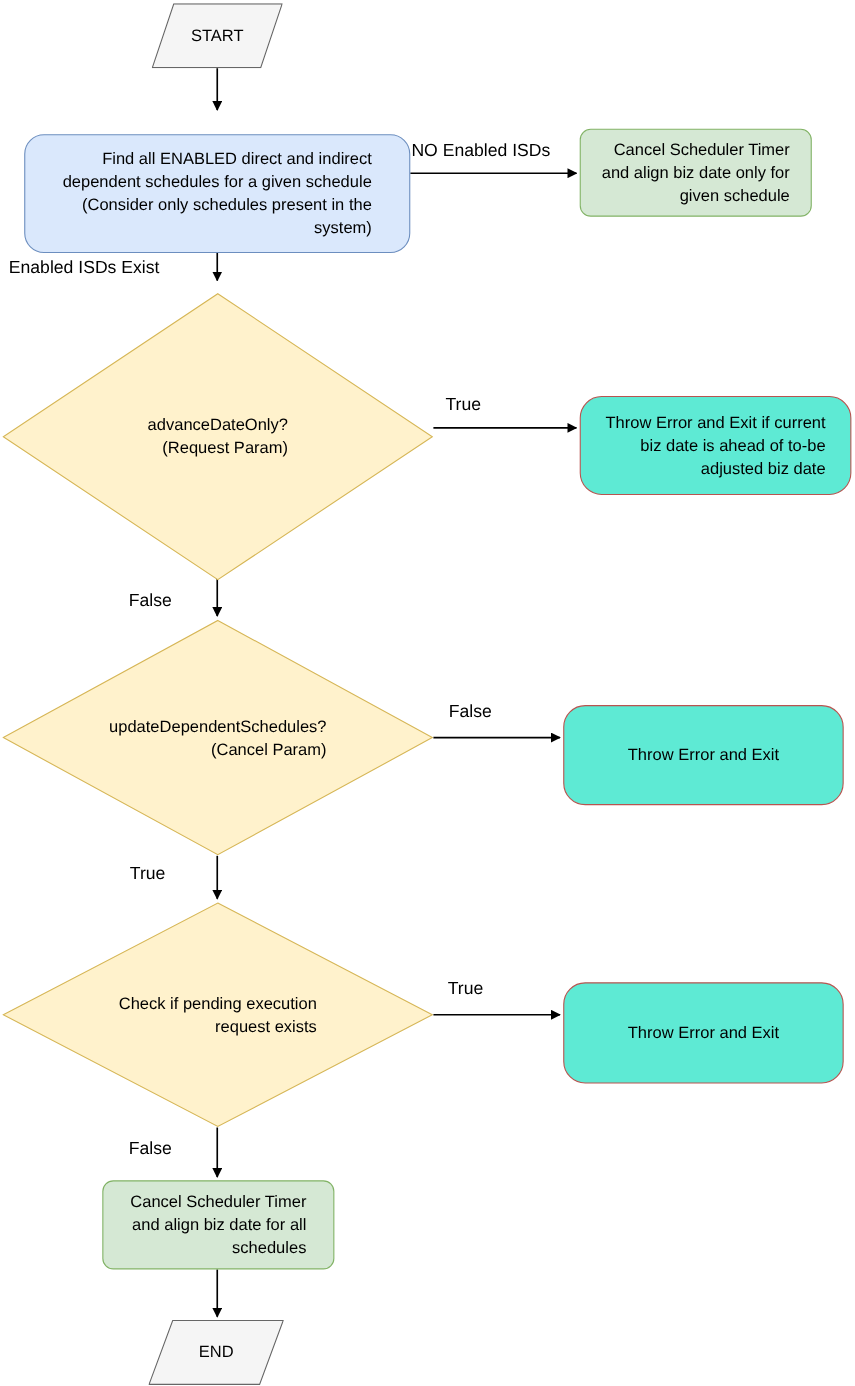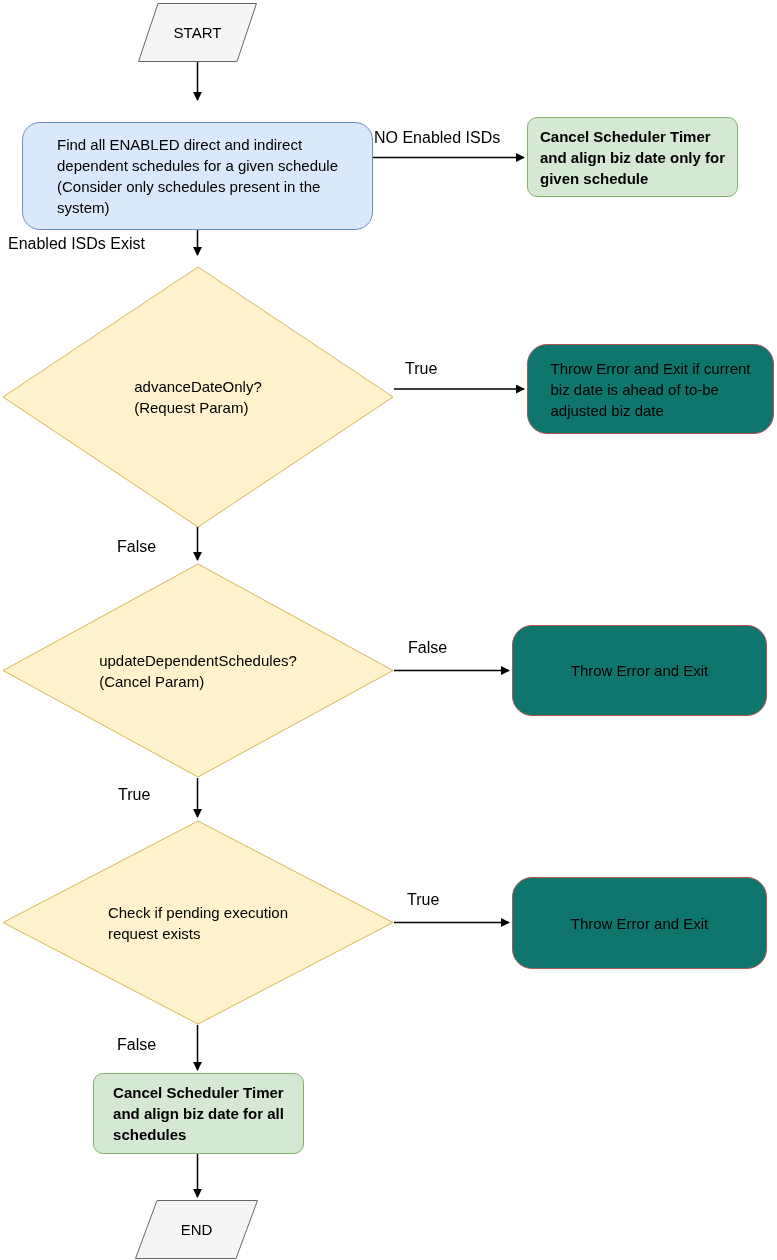--- a/index.html
+++ b/index.html
@@ -9,34 +9,34 @@
     background:#ffffff;
     font-family:"Liberation Sans", sans-serif;
     color:#000;
     overflow:hidden;
   }
   .connector-layer{position:absolute;left:0;top:0;width:777px;height:1260px;}
   .connector-layer line{stroke:#000;stroke-width:1.5;}
   .node{
     position:absolute;
     display:flex;align-items:center;justify-content:center;
-    text-align:left;
+    text-align:right;
     box-sizing:border-box;
   }
   .node .shape{position:absolute;left:0;top:0;width:100%;height:100%;}
   .node .label{
     position:relative;
     font-size:15px;line-height:21px;
     white-space:pre-line;
     padding:0 2px;
   }
   .rounded{border-style:solid;border-width:1px;}
   .process-blue{background:#dae8fc;border-color:#6c8ebf;border-radius:18px;margin-top:19px;}
-  .box-green{background:#d5e8d4;border-color:#82b366;border-radius:10px;font-weight:bold;}
-  .box-red{background:#0f766e;border-color:#b85450;border-radius:20px;}
+  .box-green{background:#d5e8d4;border-color:#82b366;border-radius:10px;}
+  .box-red{background:#5eead4;border-color:#b85450;border-radius:20px;margin-top:16px;}
   .terminator-shape polygon{fill:#f5f5f5;stroke:#666666;stroke-width:1;}
   .diamond-shape polygon{fill:#fff2cc;stroke:#d6b656;stroke-width:1;}
   .edge-label{
     position:absolute;
     font-size:16px;line-height:19px;
     text-align:left;
     white-space:nowrap;
   }
 </style>
 </head>

